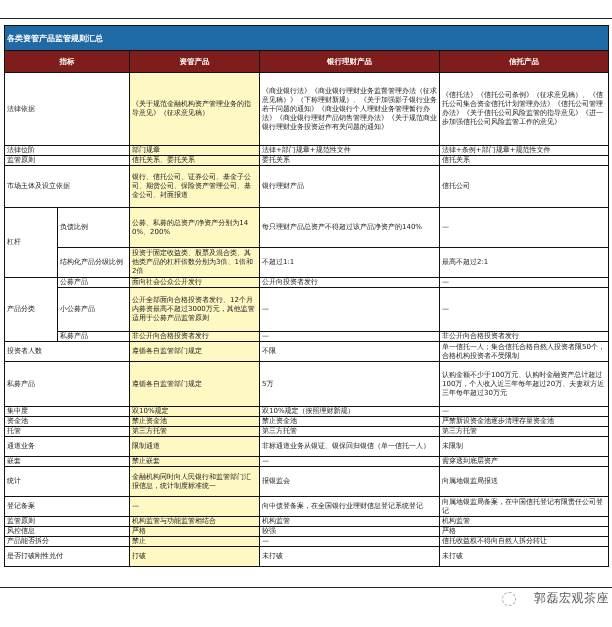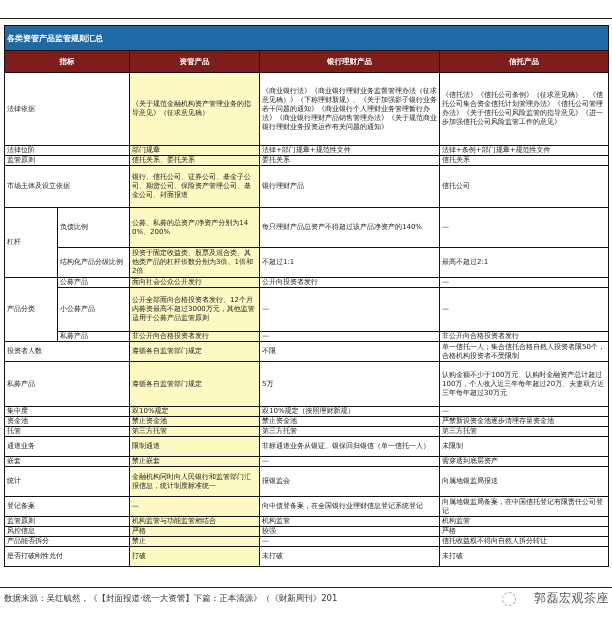--- a/index.html
+++ b/index.html
@@ -210,18 +210,17 @@
     <td colspan="2">是否打破刚性兑付</td>
     <td class="gray">打破</td>
     <td>未打破</td>
     <td>未打破</td>
   </tr>
 </tbody>
   </table>
 
 <div class="rule-bottom"></div>
 <div class="source">
-  <div>数据来源：吴红毓然，《【封面报道·统一大资管】下篇：正本清源》（《财新周刊》201</div>
 </div>
 <div class="watermark">
   <span class="wm-icon"></span>
   <span>郭磊宏观茶座</span>
 </div>
 
 </body></html>

